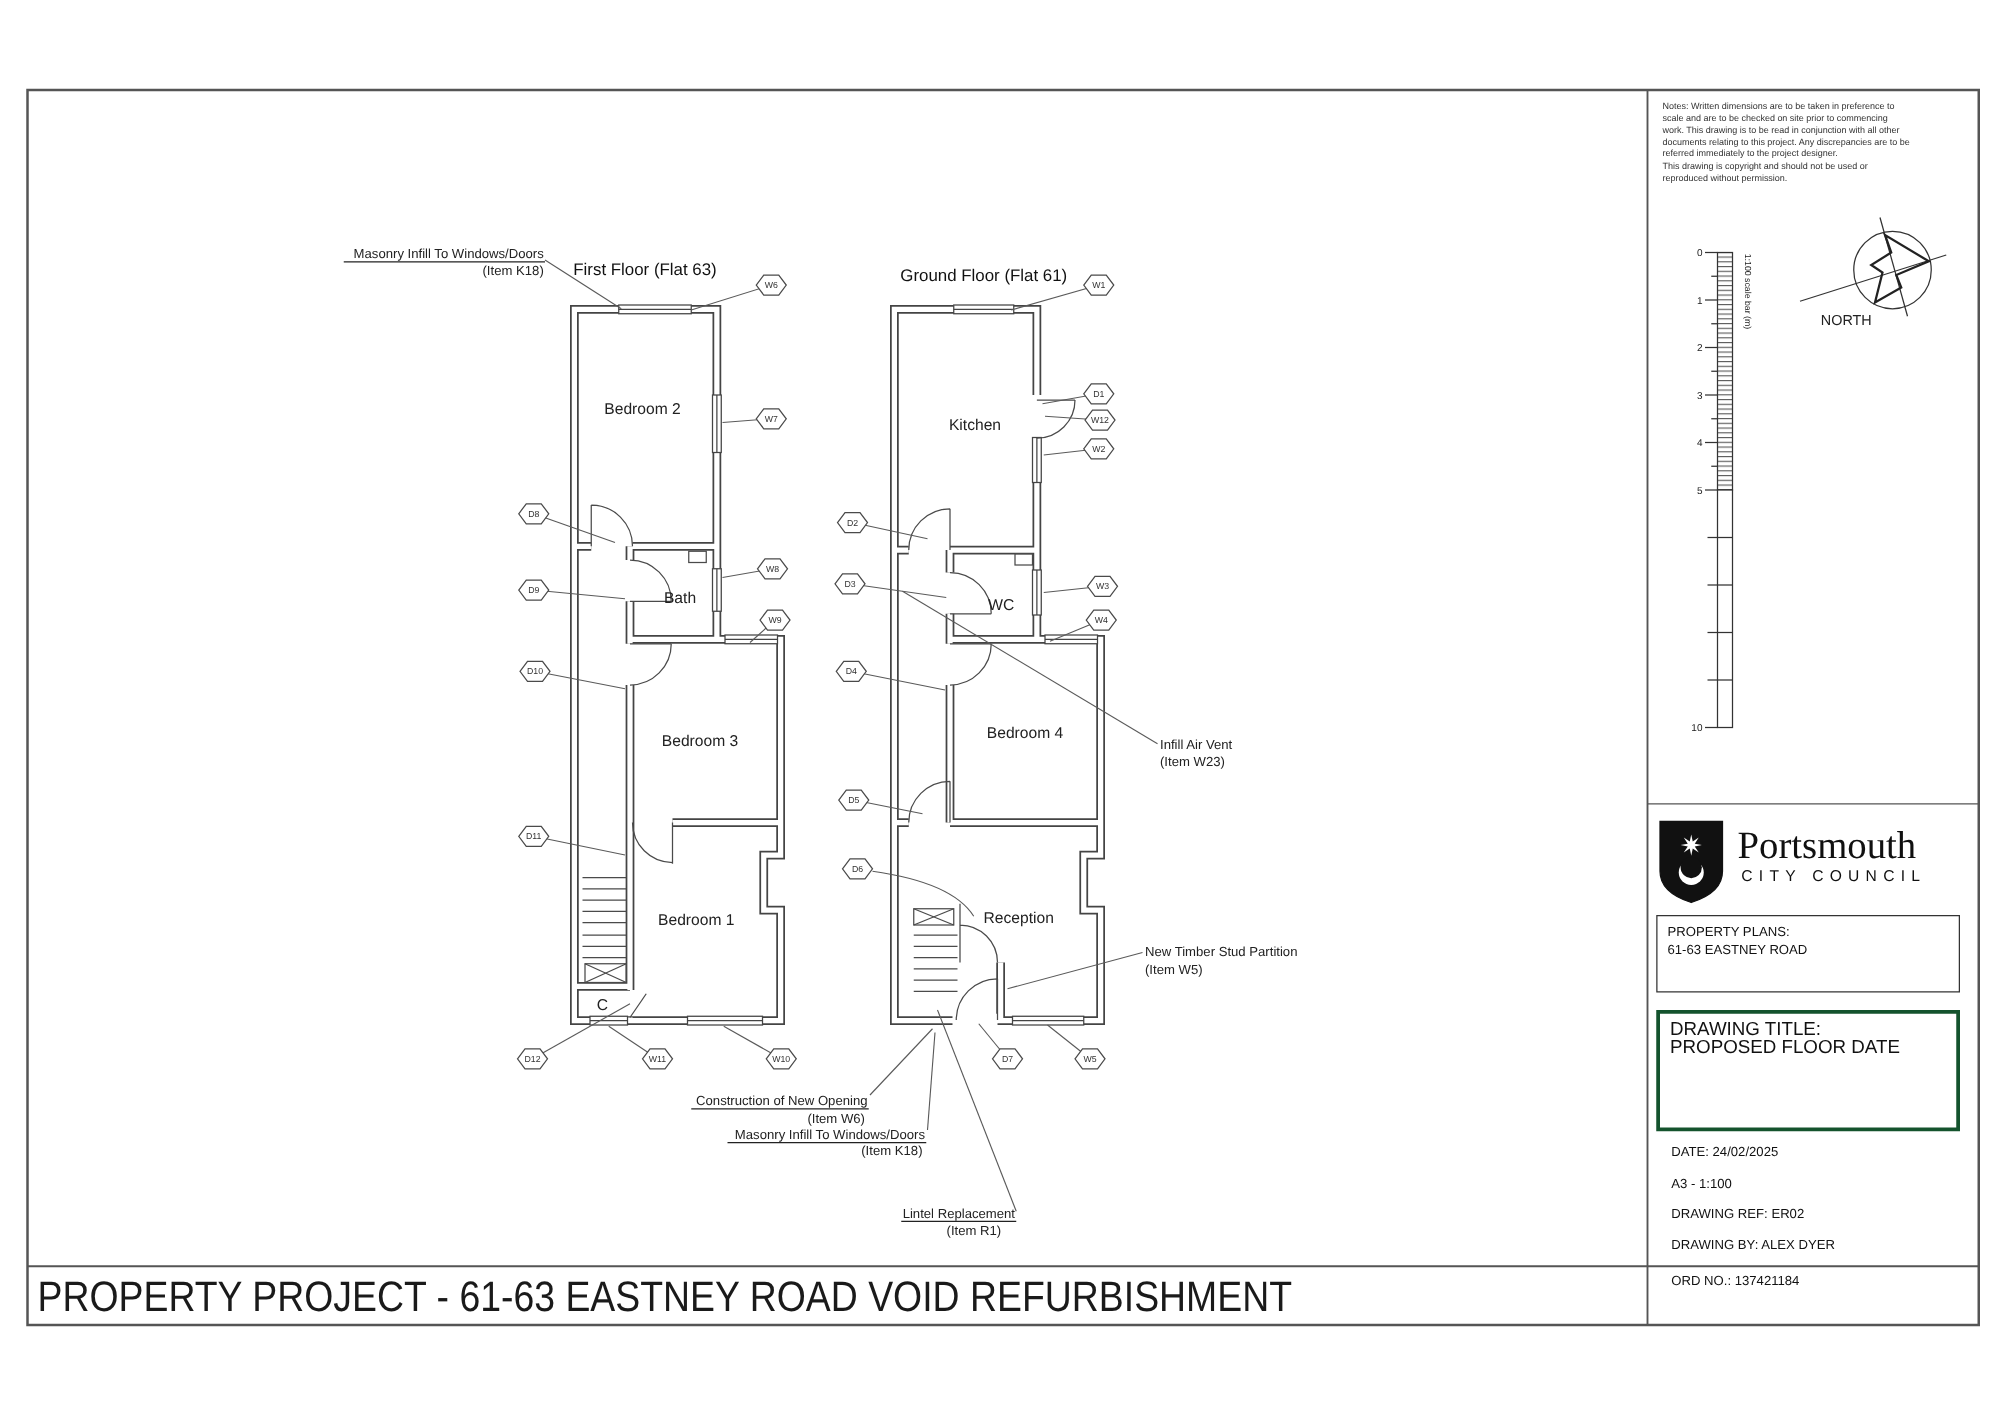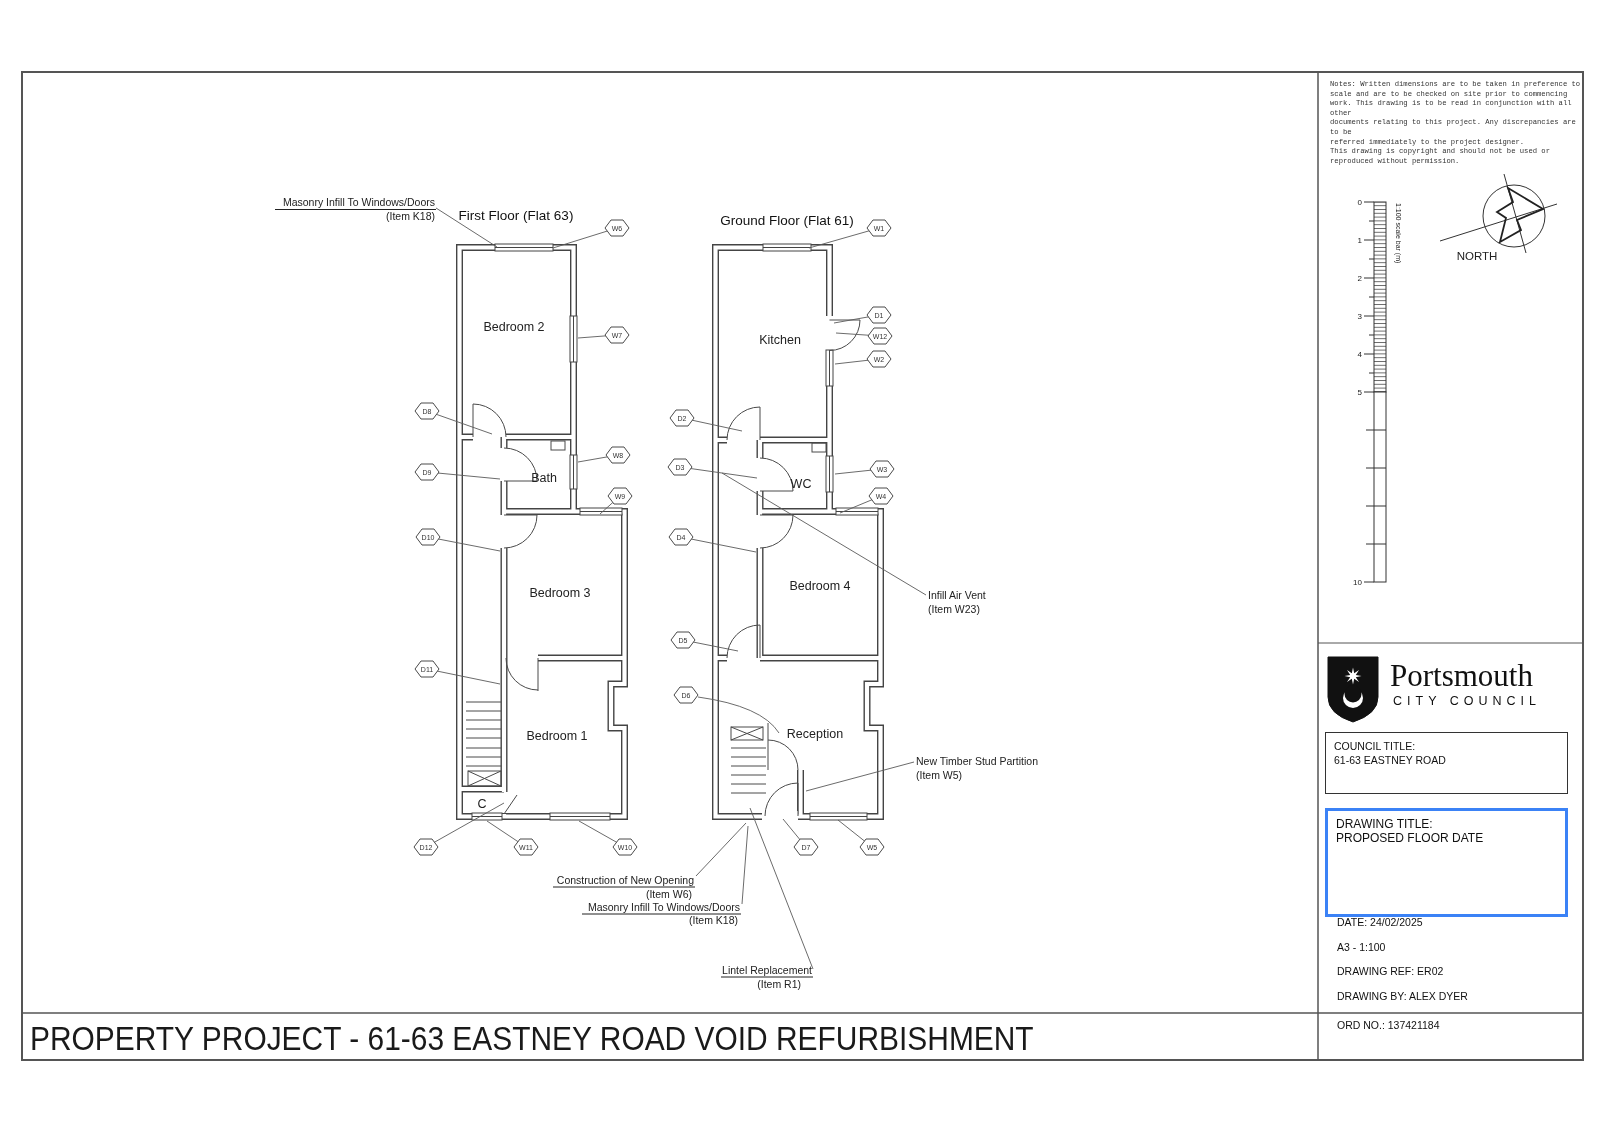--- a/index.html
+++ b/index.html
@@ -9,25 +9,25 @@
   .ldr{stroke:#5a5a5a;stroke-width:0.9;fill:none;}
   .hex{fill:#fff;stroke:#4a4a4a;stroke-width:1;}
   .tag{font-size:7px;text-anchor:middle;fill:#333;}
   .room{font-size:12.5px;text-anchor:middle;fill:#222;}
   .ptitle{font-size:13.5px;text-anchor:middle;fill:#111;}
   .ann{font-size:10.5px;fill:#222;}
   .ann-end{text-anchor:end;}
   .thin{stroke:#4a4a4a;stroke-width:1;fill:none;}
   .sb{font-size:8px;text-anchor:end;fill:#222;}
   .abs{position:absolute;}
-  .notes{left:1330px;top:80px;width:252px;font-size:7.2px;line-height:9.6px;color:#333;white-space:pre-line;font-family:Liberation Mono, monospace;}
+  .notes{left:1330px;top:80px;width:252px;font-size:7.2px;line-height:9.6px;color:#333;white-space:pre-line;}
   .logo-name{left:1390px;top:658px;font-family:"Liberation Serif",serif;font-size:31px;color:#101010;}
   .logo-sub{left:1393px;top:694px;font-family:Liberation Sans, sans-serif;font-size:12.5px;letter-spacing:5px;color:#101010;}
   .pbox{left:1325px;top:732px;width:233px;height:54px;border:1.5px solid #333;padding:6px 0 0 8px;font-size:10.5px;line-height:14px;color:#111;}
-  .dbox{left:1325px;top:808px;width:229px;height:85px;border:3px solid #3b82f6;padding:6px 0 12px 8px;font-size:12px;line-height:14px;color:#111;}
+  .dbox{left:1325px;top:808px;width:229px;height:85px;border:3px solid #14532d;padding:6px 0 0 8px;font-size:15px;line-height:14px;color:#111;}
   .tb-line{left:1337px;font-size:10.5px;color:#111;}
   .main-title{left:30px;top:1019px;font-size:34px;color:#1a1a1a;transform:scaleX(0.88);transform-origin:left top;white-space:nowrap;}
 </style>
 </head>
 <body>
 
 <div class="page">
 
 <svg width="1600" height="1131" viewBox="0 0 1600 1131">
   <defs>
@@ -352,21 +352,21 @@
 work. This drawing is to be read in conjunction with all other
 documents relating to this project. Any discrepancies are to be
 referred immediately to the project designer.
 This drawing is copyright and should not be used or
 reproduced without permission.</div>
 
 <div class="abs logo-name">Portsmouth</div>
 <div class="abs logo-sub">CITY COUNCIL</div>
 
 <div class="abs pbox">
-  <div>COUNCIL TITLE:</div>
+  <div>PROPERTY PLANS:</div>
   <div>61-63 EASTNEY ROAD</div>
 </div>
 
 <div class="abs dbox">
   <div>DRAWING TITLE:</div>
   <div>PROPOSED FLOOR DATE</div>
 </div>
 
 <div class="abs tb-line" style="top:916px">DATE: 24/02/2025</div>
 <div class="abs tb-line" style="top:941px">A3 - 1:100</div>

